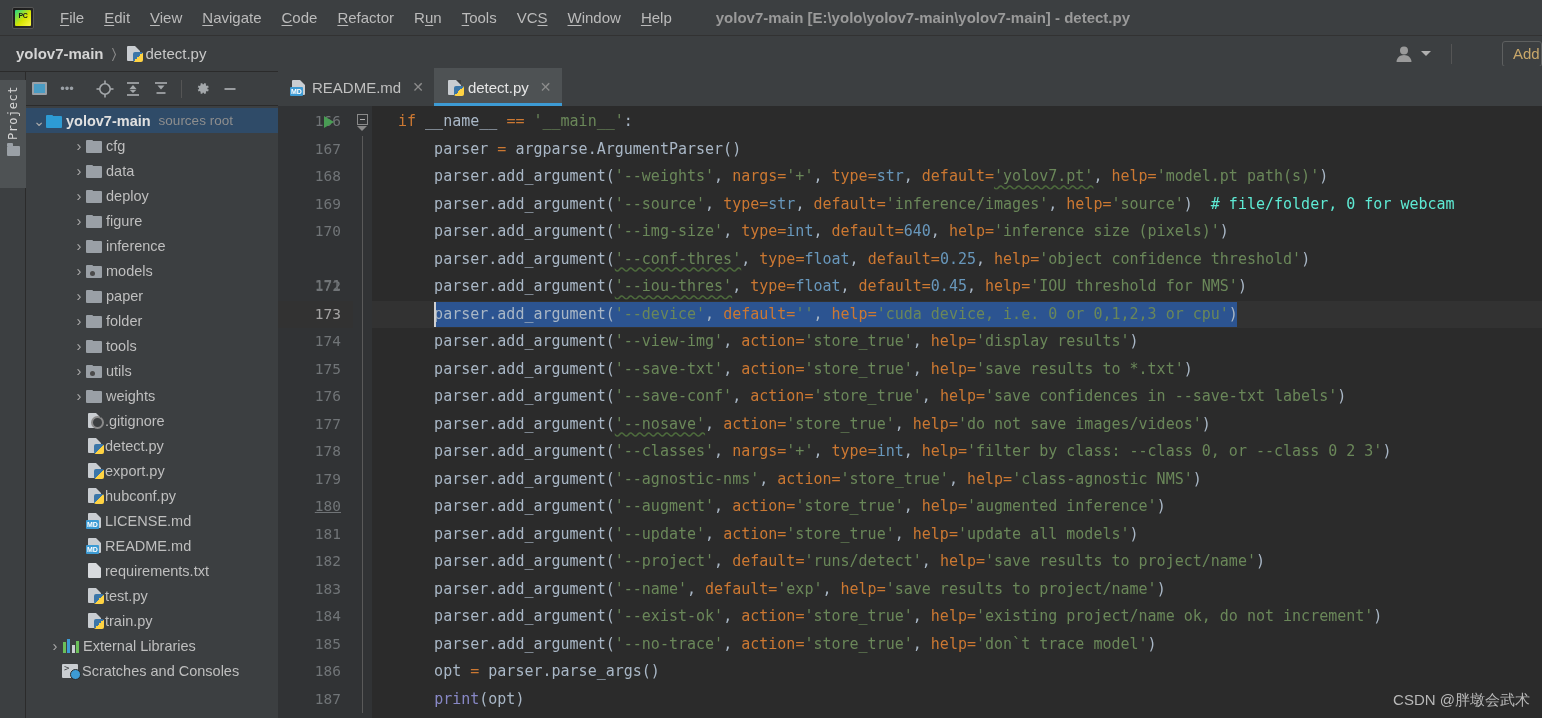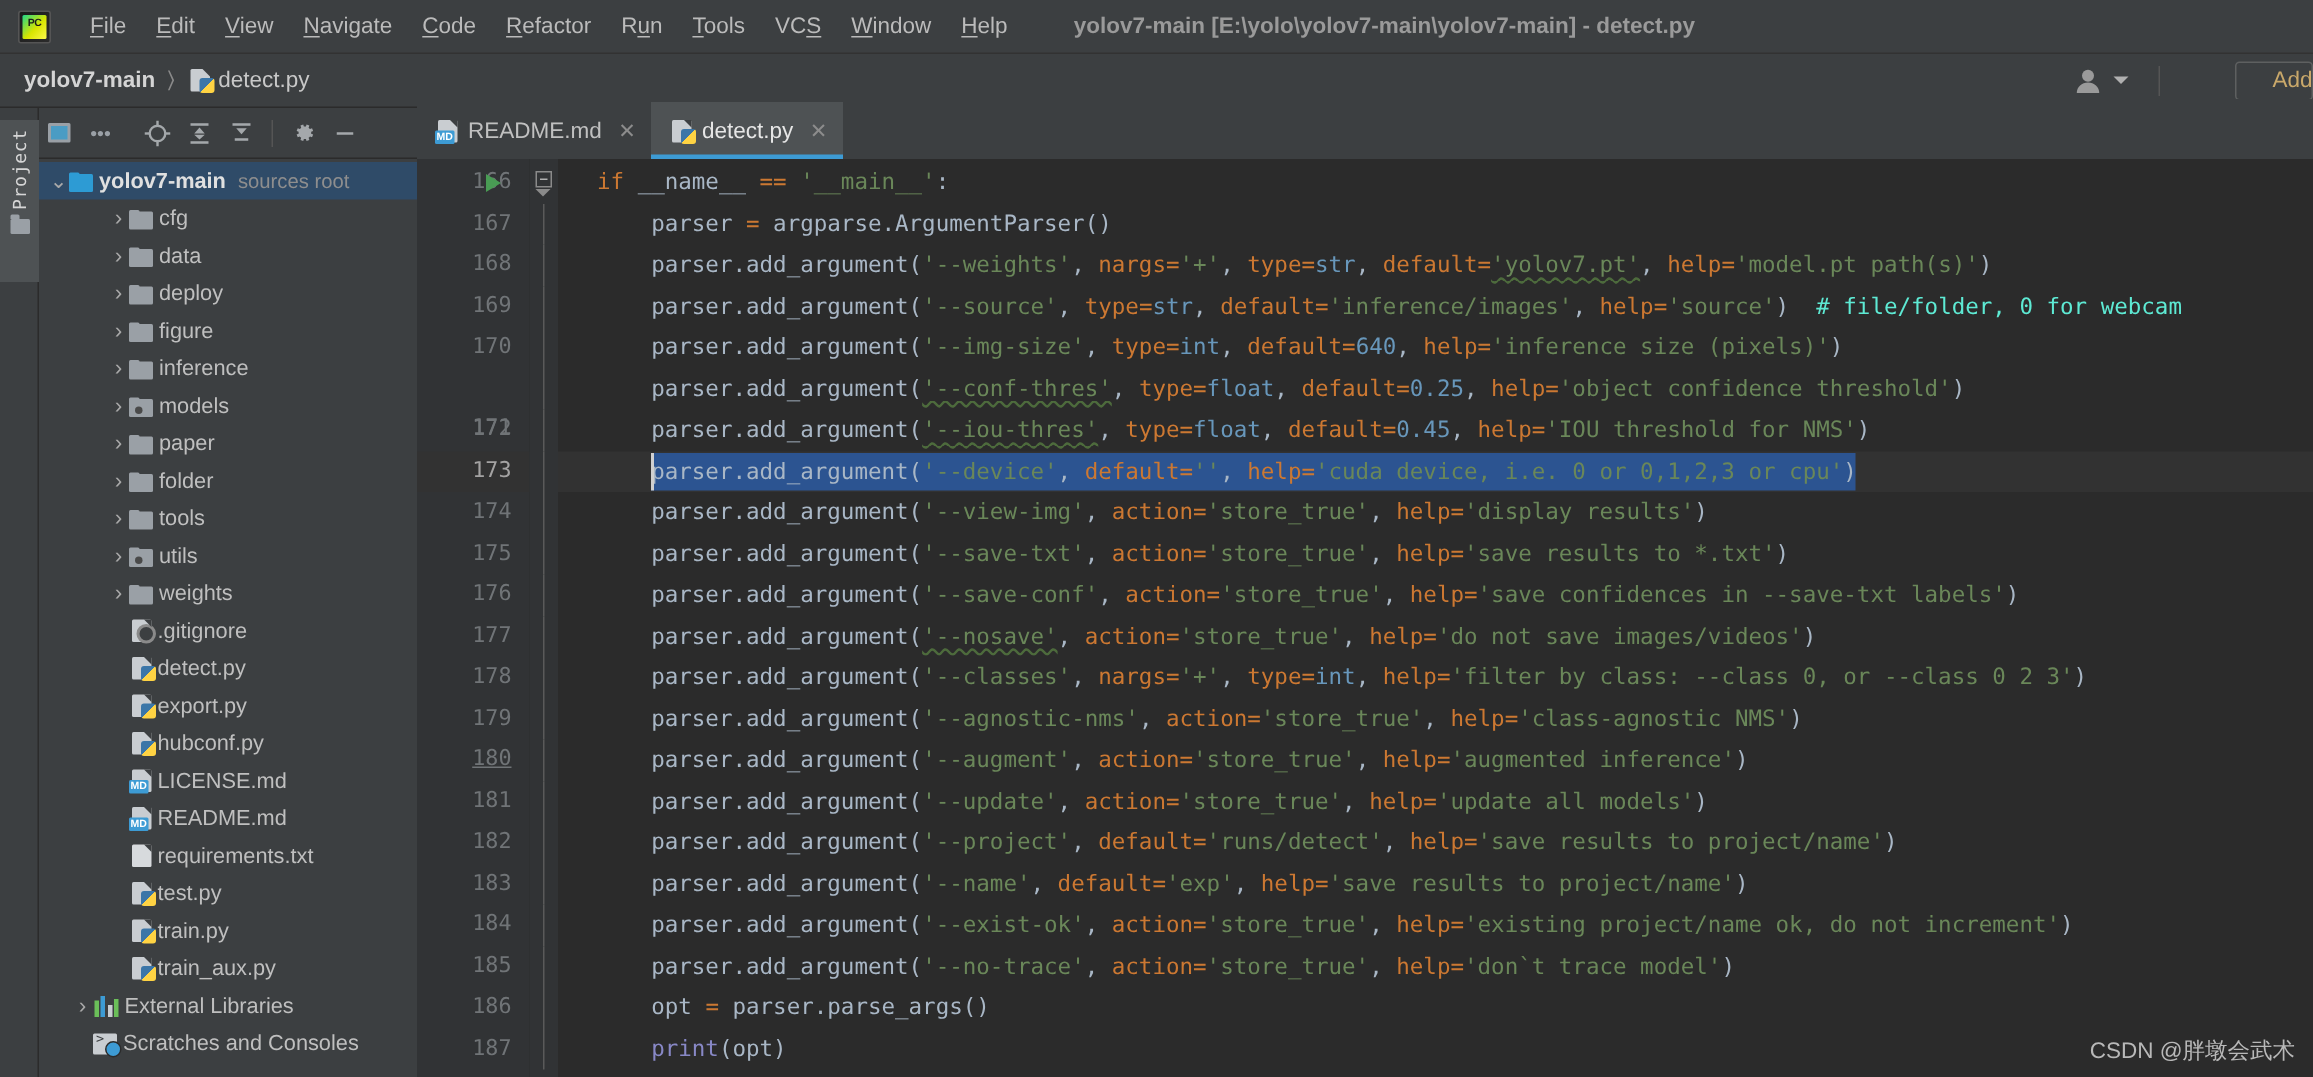--- a/index.html
+++ b/index.html
@@ -60,22 +60,22 @@
     margin-left: auto; display: flex; align-items: center; gap: 0px; padding-right: 0px;
   }
   .person-icon { width: 26px; height: 18px; position: relative; }
   .caret-down {
     width: 0; height: 0; border-left: 5px solid transparent; border-right: 5px solid transparent;
     border-top: 5px solid #b0b0b0; margin-left: 2px; margin-right: 10px;
   }
   .vsep { width: 1px; height: 20px; background: #555; margin: 0 10px; }
   .add-btn {
     border: 1px solid #5e6060; border-radius: 3px; background: #3c3f41;
-    color: #c9a86a; font-size: 15px; padding: 4px 24px; height: 26px;
-    display: flex; align-items: center; overflow: hidden; width: 52px;
+    color: #c9a86a; font-size: 15px; padding: 4px 10px; height: 26px;
+    display: flex; align-items: center; overflow: hidden; width: 40px;
     white-space: nowrap;
     margin-left: 40px;
   }
 
   
   .leftbar {
     position: absolute; left: 0; top: 72px; width: 26px; height: 646px;
     background: #3c3f41; border-right: 1px solid #2b2b2b;
   }
   .vtab {
@@ -482,25 +482,20 @@
       </div>
       <div class="row ind2">
         <span class="arrow"></span>
         <span class="ic ic-file ic-py"></span>
         <span class="label">test.py</span>
       </div>
       <div class="row ind2">
         <span class="arrow"></span>
         <span class="ic ic-file ic-py"></span>
         <span class="label">train.py</span>
-      </div>
-      <div class="row ind2">
-        <span class="arrow"></span>
-        <span class="ic ic-file ic-py"></span>
-        <span class="label">train_aux.py</span>
       </div>
       <div class="row ind1">
         <span class="arrow" style="font-size: 15px;">›</span>
         <span class="ic-lib">
           <i></i>
           <i></i>
           <i></i>
           <i></i>
         </span>
         <span class="label">External Libraries</span>

